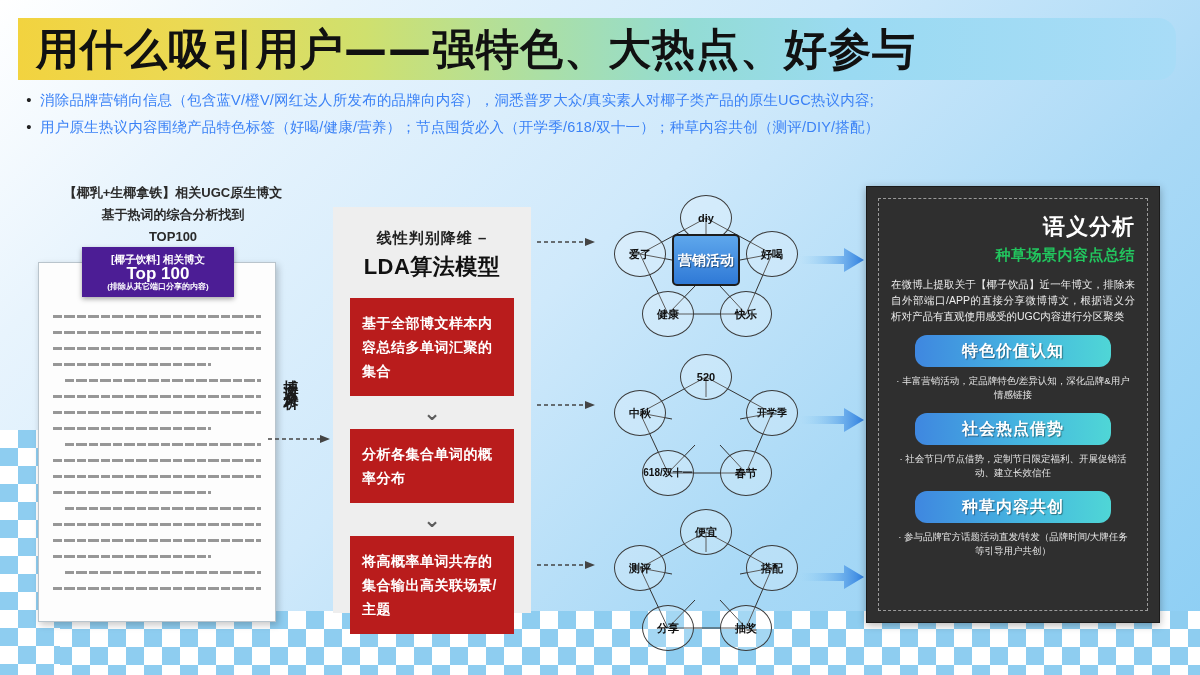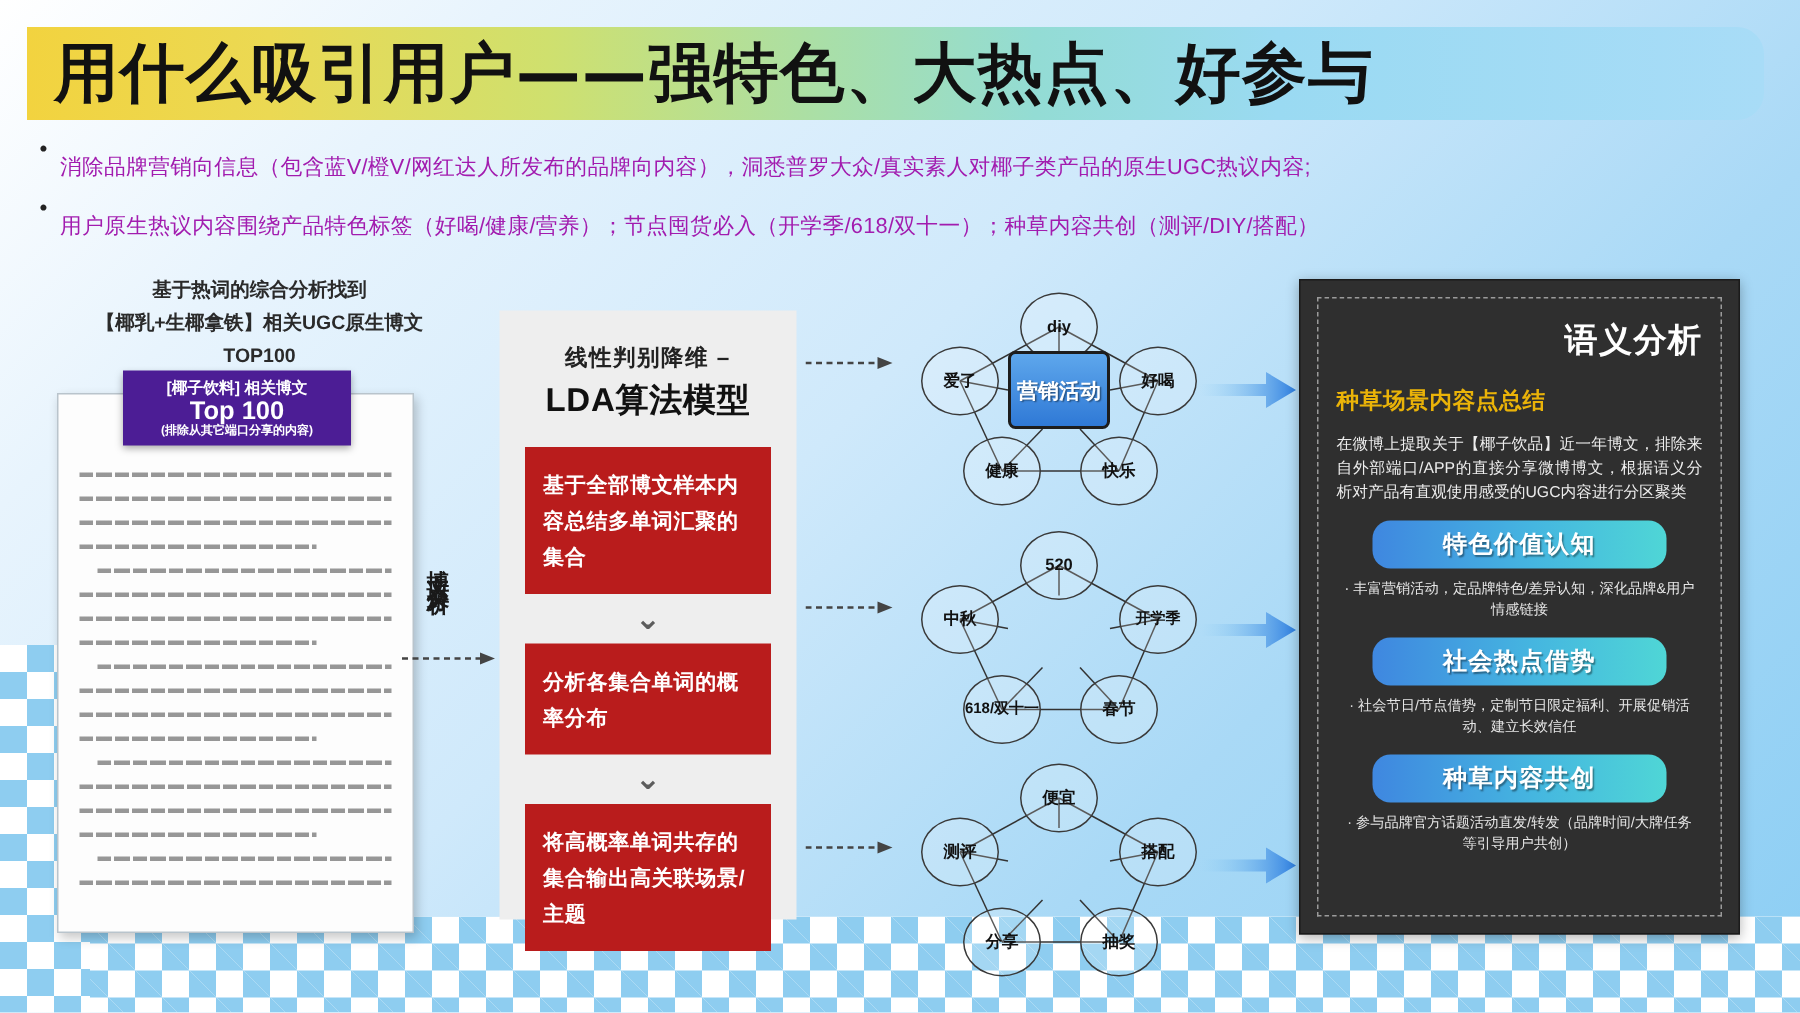--- a/index.html
+++ b/index.html
@@ -34,21 +34,21 @@
     font-size: 43px; font-weight: 900; color: #111;
     letter-spacing: 1px; line-height: 58px;
     white-space: nowrap;
     font-family: "DejaVu Sans", "Liberation Sans", sans-serif;
   }
 
   
   #bullets { position: absolute; left: 18px; top: 90px; width: 1170px; }
   .bullet-row { display: flex; align-items: flex-start; margin-bottom: 7px; }
   .bullet-dot { width: 22px; text-align: center; font-size: 15px; color: #222; line-height: 20px; }
-  .bullet-text { font-size: 14.5px; color: #a21caf; line-height: 20px; letter-spacing: .2px; white-space: nowrap; margin-top: 12px; }
+  .bullet-text { font-size: 14.5px; color: #3b82f6; line-height: 20px; letter-spacing: .2px; white-space: nowrap; }
 
   
   #doc-heading {
     position: absolute; left: 48px; top: 182px; width: 250px;
     text-align: center; font-size: 13px; color: #2a2a2a; line-height: 22px; font-weight: 600;
   }
   #doc-sheet {
     position: absolute; left: 38px; top: 262px; width: 238px; height: 360px;
     background: #fdfdfd; border: 1px solid #b9c4cc;
     box-shadow: 2px 3px 7px rgba(0,0,0,.22);
@@ -124,21 +124,21 @@
   .big-arrow { position: absolute; width: 66px; height: 30px; }
 
   
   #right-panel {
     position: absolute; left: 866px; top: 186px; width: 294px; height: 437px;
     background: #2f2f2f; border: 1px solid #1b1b1b;
     box-shadow: 0 2px 8px rgba(0,0,0,.3);
   }
   #right-inner { position: absolute; left: 11px; top: 11px; right: 11px; bottom: 11px; border: 1px dashed #9b9b9b; padding: 13px 12px; }
   #rp-title { text-align: right; font-size: 22px; font-weight: 900; color: #fff; letter-spacing: 1px; }
-  #rp-sub { text-align: left; font-size: 15px; font-weight: 800; color: #eab308; margin-top: 16px; letter-spacing: .5px; }
+  #rp-sub { text-align: right; font-size: 15px; font-weight: 800; color: #22c55e; margin-top: 4px; letter-spacing: .5px; }
   #rp-desc { margin-top: 11px; font-size: 10.5px; color: #ededed; line-height: 16px; text-align: justify; }
   .rp-chip {
     margin: 11px auto 0 auto; width: 196px; height: 32px;
     background: linear-gradient(90deg,#3f87e0 0%,#45b6e0 55%,#4fd6d6 100%);
     border-radius: 12px; display: flex; align-items: center; justify-content: center;
     color: #fff; font-size: 16px; font-weight: 900; letter-spacing: 1px;
     text-shadow: 1px 1px 1px rgba(0,0,0,.4);
   }
   .rp-note { margin-top: 7px; font-size: 9.5px; color: #e6e6e6; line-height: 14px; text-align: center; padding: 0 4px; }
 </style>
@@ -156,22 +156,22 @@
     <span class="bullet-dot">•</span>
     <span class="bullet-text">消除品牌营销向信息（包含蓝V/橙V/网红达人所发布的品牌向内容），洞悉普罗大众/真实素人对椰子类产品的原生UGC热议内容;</span>
   </div>
   <div class="bullet-row">
     <span class="bullet-dot">•</span>
     <span class="bullet-text">用户原生热议内容围绕产品特色标签（好喝/健康/营养）；节点囤货必入（开学季/618/双十一）；种草内容共创（测评/DIY/搭配）</span>
   </div>
 </div>
 
 <div id="doc-heading">
+  <div>【椰乳+生椰拿铁】相关UGC原生博文</div>
   <div>基于热词的综合分析找到</div>
-  <div>【椰乳+生椰拿铁】相关UGC原生博文</div>
   <div>TOP100</div>
 </div>
 
 <div id="doc-sheet">
   <div style="height:52px"></div>
   <div class="doc-line"></div>
   <div class="doc-line"></div>
   <div class="doc-line"></div>
   <div class="doc-line short"></div>
   <div class="doc-line indent"></div>

